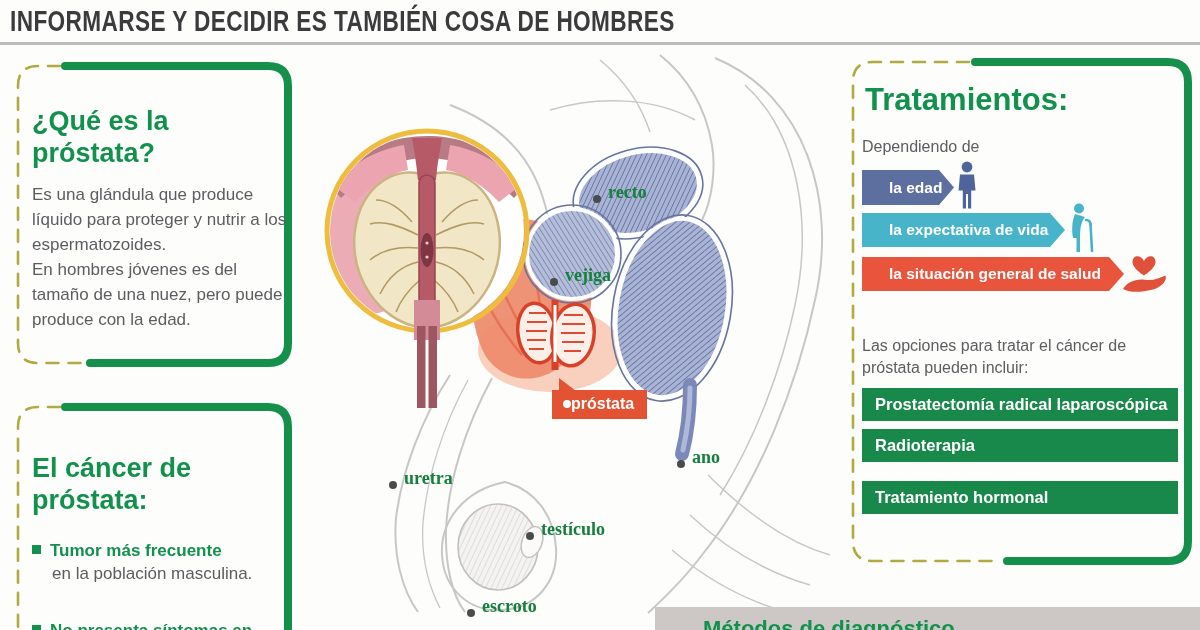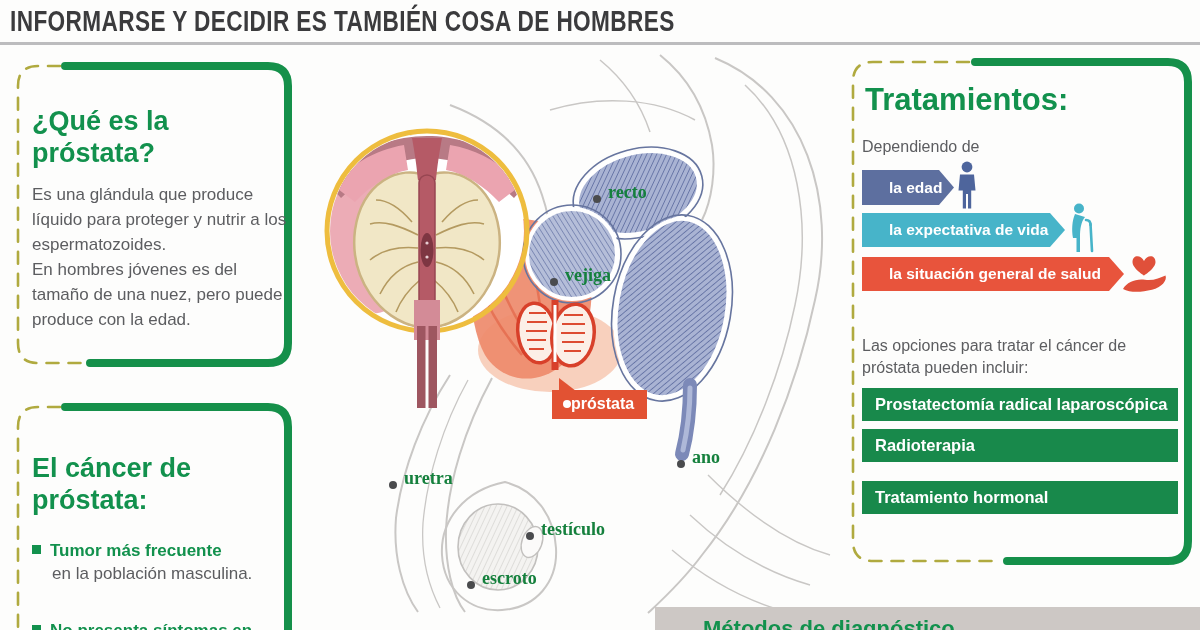--- a/index.html
+++ b/index.html
@@ -239,21 +239,21 @@
       <span>ano</span>
   </div>
   <div class="anat-label" style="left:89px;top:418px;">
     <span class="dot"></span>
       <span>uretra</span>
   </div>
   <div class="anat-label" style="left:194px;top:469px;padding-left:32px;">
     <span class="dot"></span>
       <span>testículo</span>
   </div>
-  <div class="anat-label" style="left:167px;top:518px;">
+  <div class="anat-label" style="left:167px;top:546px;">
     <span class="dot"></span>
       <span>escroto</span>
   </div>
 </div>
 
 <div class="fbox box3">
   <svg class="frame" width="347" height="507" viewBox="0 0 347 507">
     <path d="M130 4 H323 Q343 4 343 24 V483 Q343 503 323 503 H162" fill="none" stroke="#15904a" stroke-width="8" stroke-linecap="round"></path>
     <path d="M124 4 H28 Q8 4 8 24 V483 Q8 503 28 503 H154" fill="none" stroke="#b0aa3f" stroke-width="2.6" stroke-dasharray="12 10" stroke-linecap="round"></path>
   </svg>

